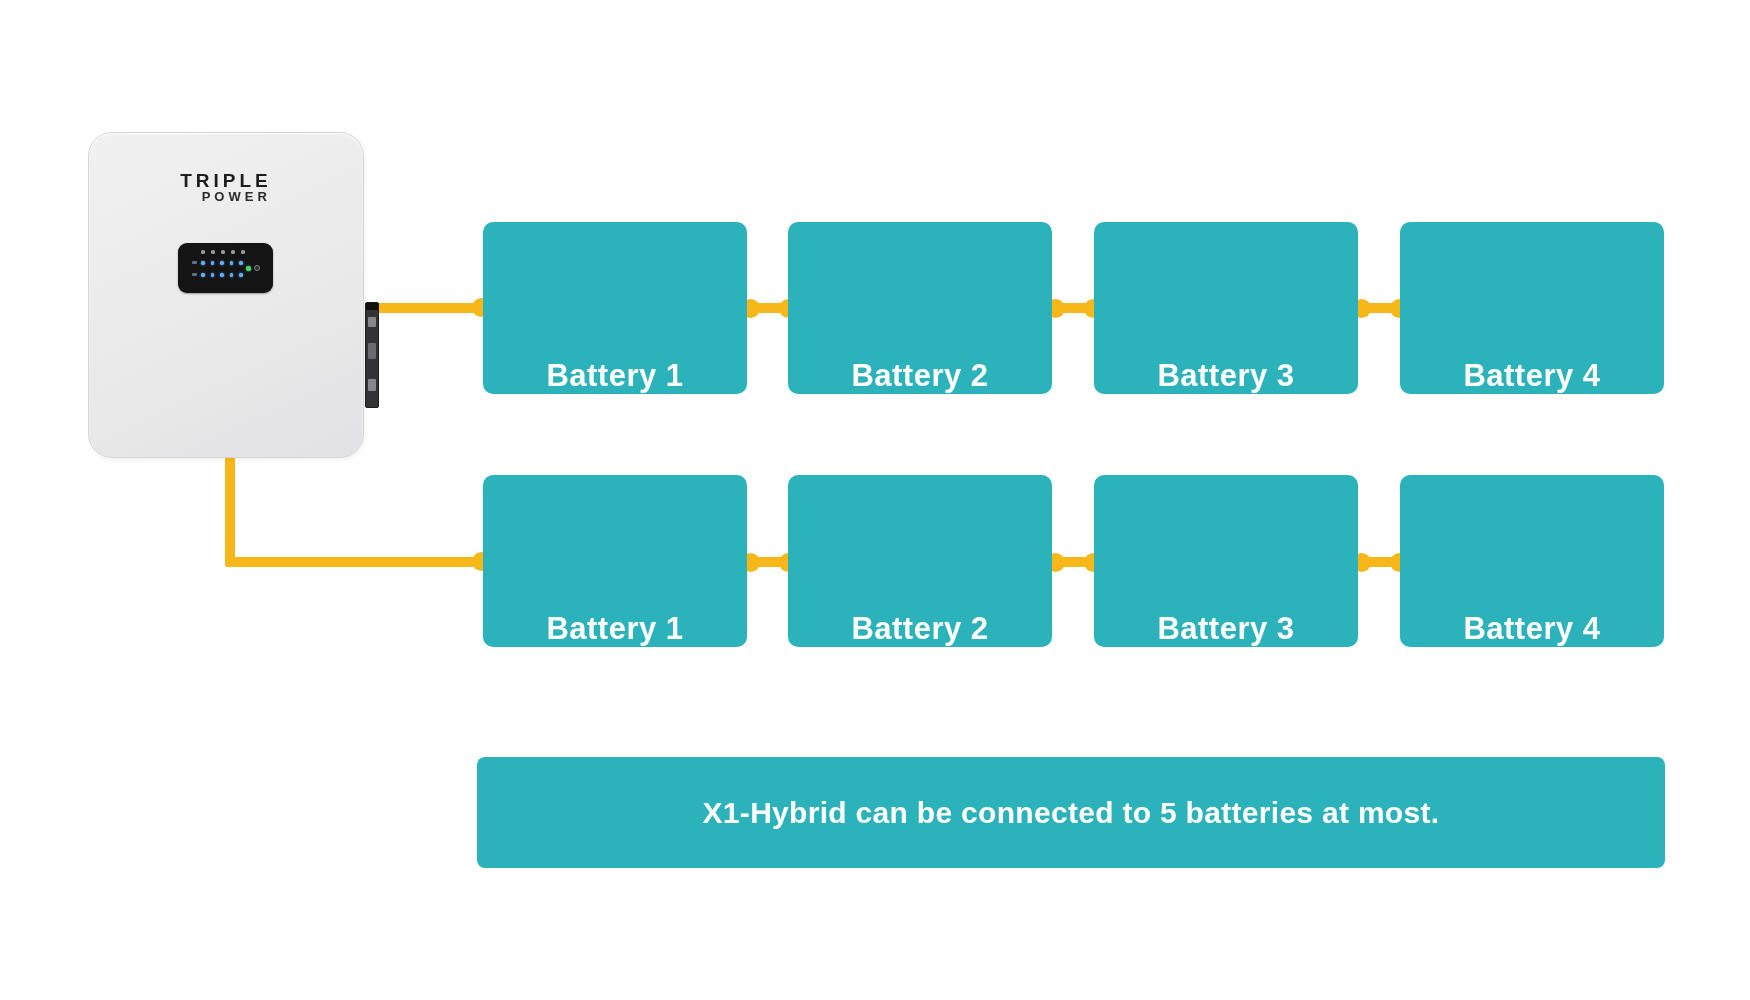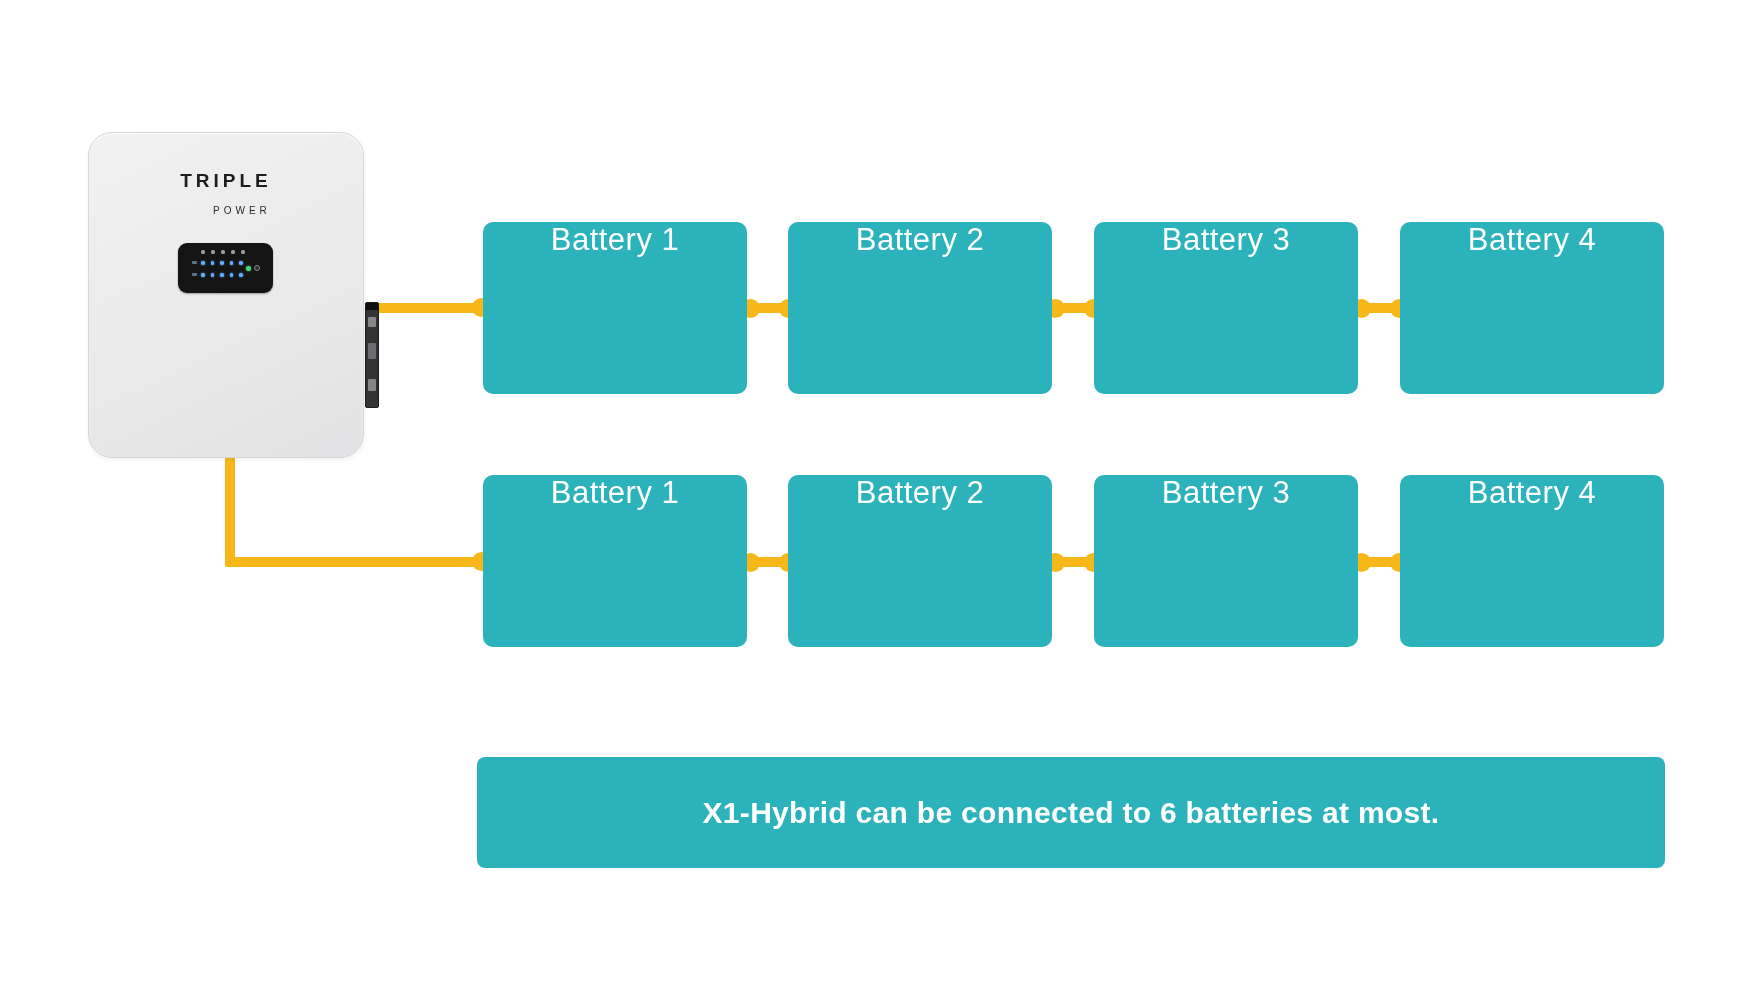--- a/index.html
+++ b/index.html
@@ -36,22 +36,23 @@
   .link::before,.link::after{
     content:"";position:absolute;top:-4.5px;width:19px;height:19px;
     border-radius:50%;background:var(--yellow);
   }
   .link::before{left:-9.5px;}
   .link::after{right:-9.5px;}
 
   
   .battery{
     position:absolute;width:264px;height:172px;background:var(--teal);
-    border-radius:10px;display:flex;align-items:flex-start;justify-content:center;
+    border-radius:10px;display:flex;align-items:flex-end;justify-content:center;
     z-index:3;
+    font-weight:bold;
   }
   .battery span{
     color:var(--label-white);font-size:31px;letter-spacing:0.5px;
   }
 
   
   .inverter{
     position:absolute;left:88px;top:132px;width:276px;height:326px;
     border-radius:24px;border:1px solid var(--device-border);
     background:linear-gradient(155deg,var(--device-light) 0%,#eaeaeb 55%,var(--device-dark) 100%);
@@ -60,22 +61,22 @@
   }
   .logo{
     position:absolute;top:40px;left:50%;transform:translateX(-50%);
     text-align:right;white-space:nowrap;
   }
   .logo .brand{
     display:block;font-size:19px;font-weight:bold;letter-spacing:4px;
     color:var(--logo-ink);line-height:16px;text-align:center;
   }
   .logo .brand-sub{
-    display:block;font-size:10px;font-weight:normal;letter-spacing:4px;
-    color:#2b2b2b;margin-top:17px;padding-right:1px;line-height:9px;
+    display:block;font-size:13px;font-weight:bold;letter-spacing:4px;
+    color:#2b2b2b;margin-top:3px;padding-right:1px;line-height:9px;
   }
   .panel{
     position:absolute;left:89px;top:110px;width:95px;height:50px;
     background:var(--panel-bg);border-radius:9px;box-shadow:0 1px 2px rgba(0,0,0,.35);
   }
   .panel .icons{position:absolute;left:23px;top:7px;display:flex;gap:6px;}
   .panel .icons i{
     display:block;width:4px;height:4px;background:#98989b;border-radius:1.5px;
   }
   .panel .ledrow{position:absolute;left:23px;display:flex;gap:6px;align-items:center;}
@@ -202,16 +203,16 @@
   </div>
 
   <div class="port">
     <div class="cap"></div>
     <div class="seg s1"></div>
     <div class="seg s2"></div>
     <div class="seg s3"></div>
   </div>
 
   <div class="banner">
-    <div>X1-Hybrid can be connected to 6 batteries at most.</div>
+    <div>X1-Hybrid can be connected to 5 batteries at most.</div>
   </div>
 
 </div>
 
 </body></html>

